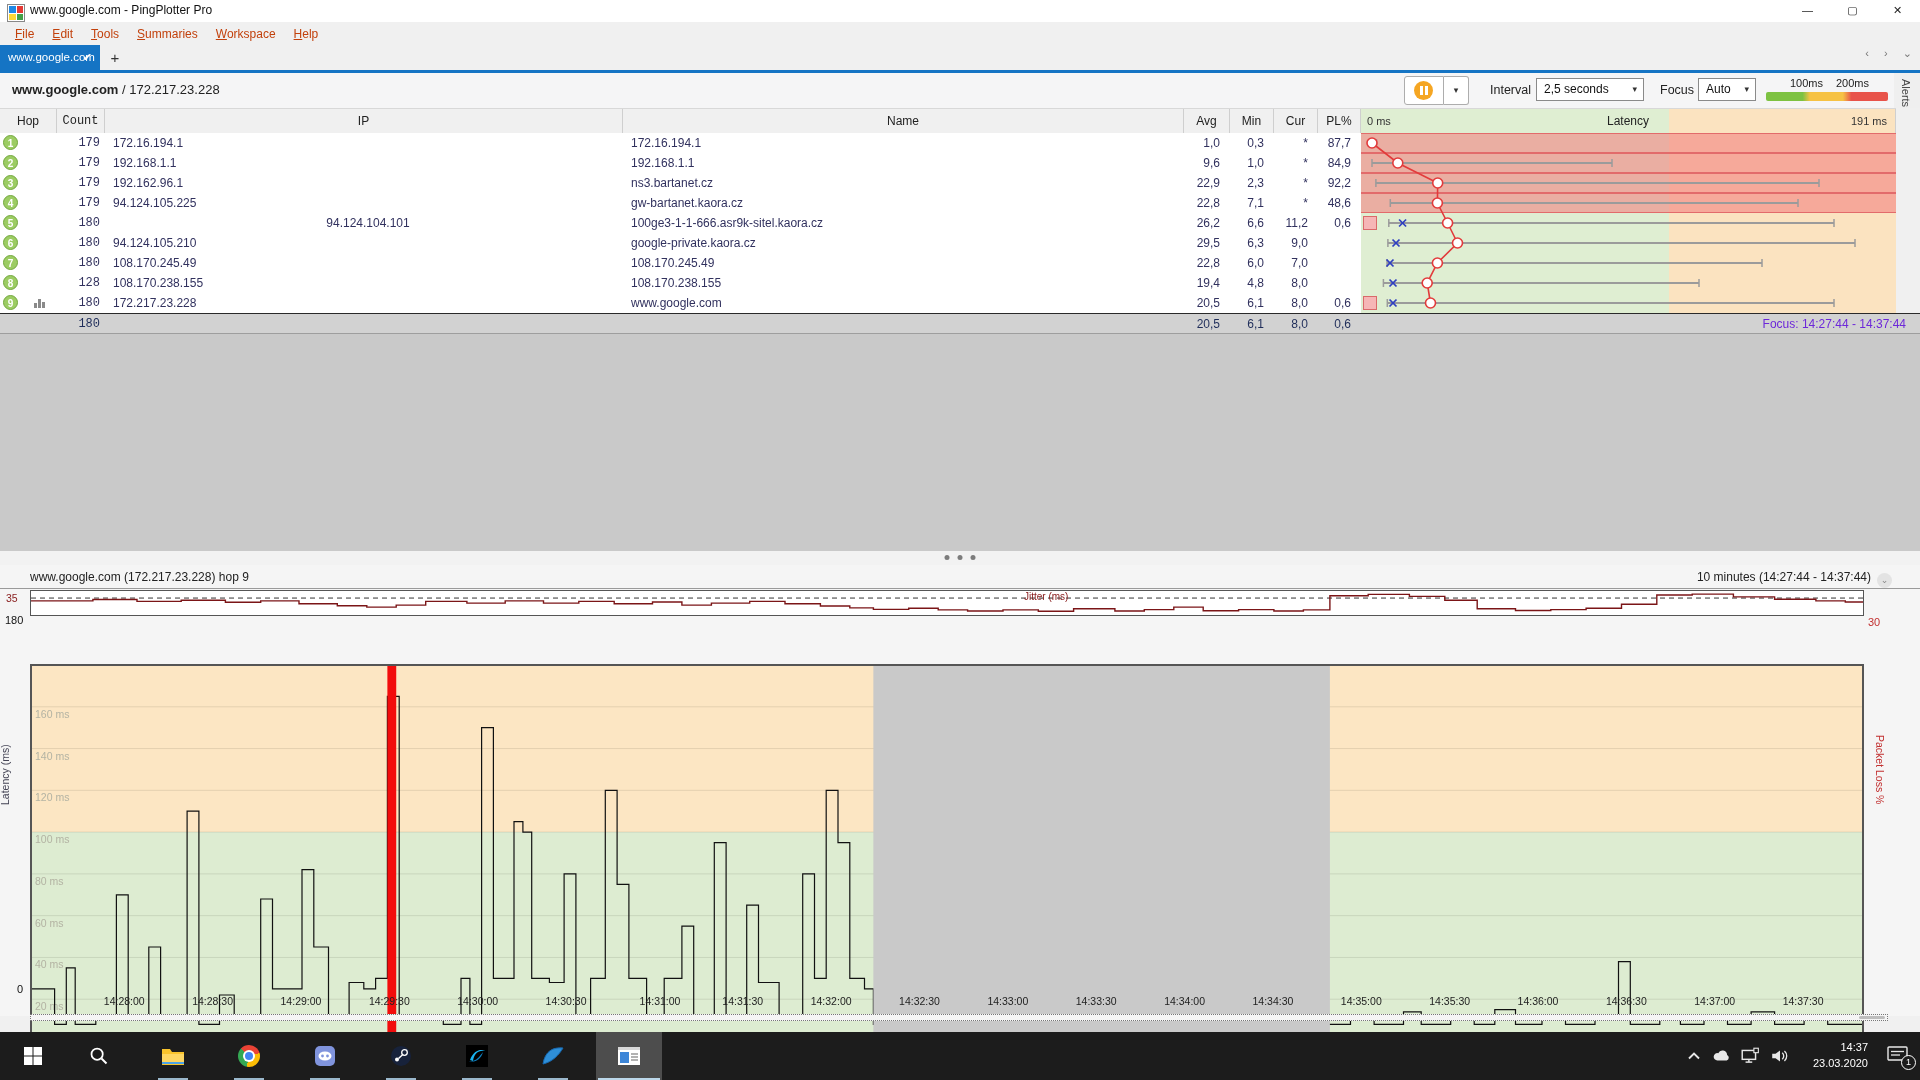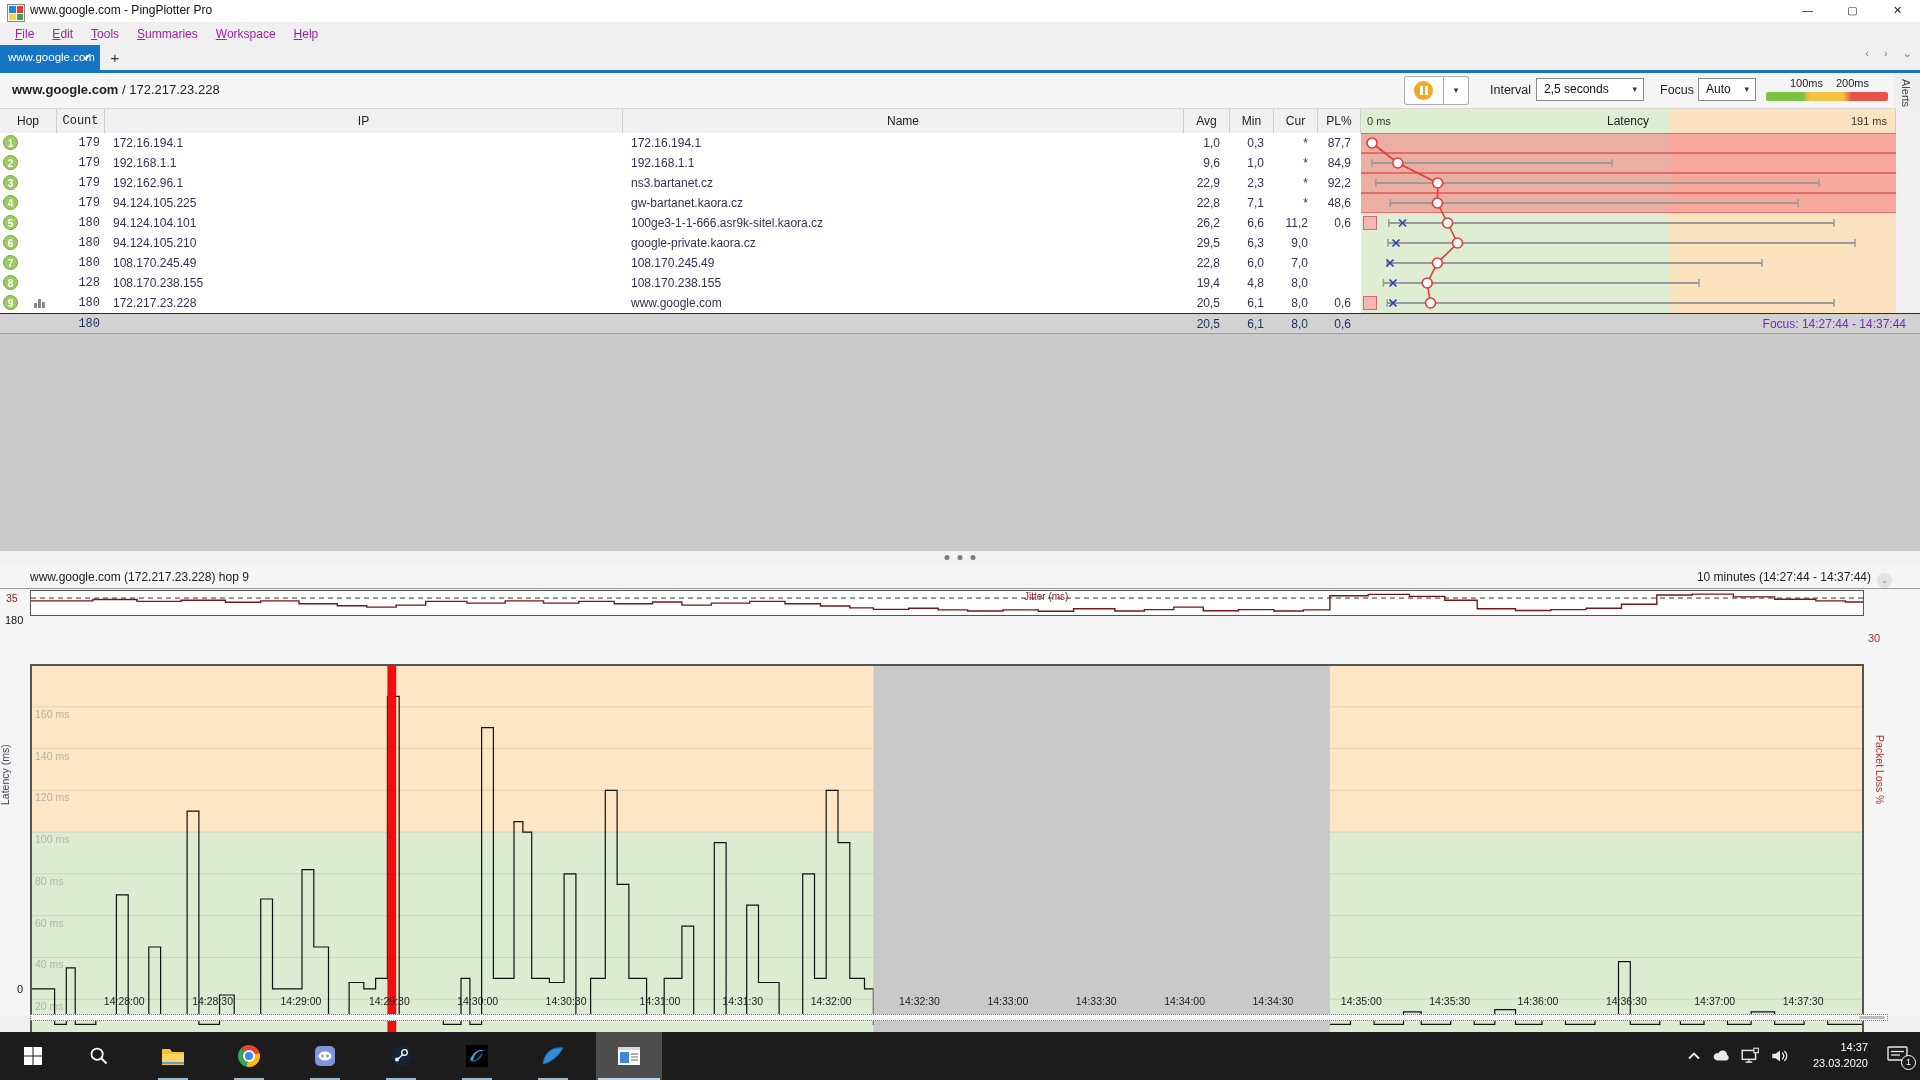--- a/index.html
+++ b/index.html
@@ -7,21 +7,21 @@
   
   .titlebar{position:absolute;top:0;left:0;width:1920px;height:22px;background:#ffffff;border-bottom:1px solid #e6e6e6;}
   .appicon{position:absolute;left:7px;top:4px;width:14px;height:14px;border:1px solid #888;display:grid;grid-template-columns:1fr 1fr;grid-template-rows:1fr 1fr;background:#fff;gap:1px;padding:1px;}
   .appicon i{display:block;}
   .ai-tl{background:#1e88e5}.ai-tr{background:#e53935}.ai-bl{background:#fdd835}.ai-br{background:#43a047}
   .wtitle{position:absolute;left:30px;top:3px;font-size:12px;color:#111;}
   .winbtns{position:absolute;right:0;top:0;height:22px;display:flex;}
   .winbtn{width:45px;height:22px;text-align:center;line-height:20px;font-size:11px;color:#222;}
   
   .menubar{position:absolute;top:22px;left:0;width:1920px;height:23px;background:#f0f0f0;display:flex;align-items:center;padding-left:6px;box-sizing:border-box;}
-  .menuitem{font-size:12px;color:#a21caf;padding:0 9px;}
+  .menuitem{font-size:12px;color:#c2410c;padding:0 9px;}
   .u{text-decoration:underline;}
   
   .tabbar{position:absolute;top:45px;left:0;width:1920px;height:25px;background:#f0f0f0;}
   .tab-active{position:absolute;left:0;top:0;height:25px;width:100px;background:#1574c4;color:#fff;font-size:11.5px;line-height:25px;padding-left:8px;box-sizing:border-box;}
   .tab-check{position:absolute;right:8px;top:0;font-size:11px;color:#fff;}
   .tab-new{position:absolute;left:104px;top:1px;width:22px;height:23px;font-size:15px;color:#333;text-align:center;line-height:23px;}
   .tab-scrolls{position:absolute;right:2px;top:2px;font-size:11px;color:#777;letter-spacing:6px;}
   .accentline{position:absolute;top:70px;left:0;width:1920px;height:3px;background:#1574c4;}
   
   .targetbar{position:absolute;top:73px;left:0;width:1920px;height:35px;background:#f5f5f6;border-bottom:1px solid #dcdcdc;}
@@ -75,21 +75,21 @@
   .graphsec{position:absolute;top:565px;left:0;width:1920px;height:451px;background:#f5f5f5;}
   .gtitle{position:absolute;left:30px;top:5px;font-size:12px;color:#222;}
   .grange{position:absolute;right:28px;top:5px;font-size:12px;color:#222;}
   .grange .chev{display:inline-block;margin-left:6px;width:15px;height:15px;border-radius:50%;background:#e3e3e3;color:#888;font-size:9px;text-align:center;line-height:14px;vertical-align:-2px;}
   .ghline{position:absolute;left:0;top:23px;width:1920px;height:1px;background:#9a9a9a;}
   .jitwrap{position:absolute;left:30px;top:25px;width:1832px;height:24px;background:#fff;border:1px solid #555;box-sizing:content-box;}
   .jitmax{position:absolute;left:6px;top:27px;font-size:10.5px;color:#8b2020;}
   .mainwrap{position:absolute;left:30px;top:51px;width:1832px;height:376px;border:1px solid #555;margin-top:48px;}
   .latmax{position:absolute;left:5px;top:49px;font-size:11px;color:#111;}
   .latmin{position:absolute;left:17px;top:418px;font-size:11px;color:#111;}
-  .plmax{position:absolute;left:1868px;top:51px;font-size:11px;color:#c23030;margin-top:16px;}
+  .plmax{position:absolute;left:1868px;top:51px;font-size:11px;color:#c23030;}
   .ylab{position:absolute;left:-1px;top:240px;font-size:10.5px;color:#445;transform:rotate(-90deg);transform-origin:left top;}
   .pllab{position:absolute;left:1874px;top:170px;font-size:10.5px;color:#c23030;writing-mode:vertical-rl;}
   .xlabels{position:absolute;left:30px;top:430px;width:1832px;height:14px;}
   .xl{position:absolute;top:0;width:70px;text-align:center;font-size:10.5px;color:#222;}
   .gscroll{position:absolute;left:30px;top:449px;width:1858px;height:7px;border:1px dotted #777;box-sizing:border-box;background:#f5f5f5;}
   .gscroll .handle{position:absolute;right:2px;top:1px;width:26px;height:3px;background:#bdbdbd;border-radius:2px;}
   
   .taskbar{position:absolute;top:1032px;left:0;width:1920px;height:48px;background:#1c1c1c;}
   .task-slot{position:absolute;top:0;width:66px;height:48px;display:flex;align-items:center;justify-content:center;}
   .task-slot.running:after{content:'';position:absolute;bottom:0;left:18px;right:18px;height:2px;background:#9bb8cc;}
@@ -228,21 +228,21 @@
           <div class="cell col-min num">7,1</div>
           <div class="cell col-cur num">*</div>
           <div class="cell col-pl num">48,6</div>
           <div class="latcell">
             <div class="lossfull"></div>
           </div>
         </div>
         <div class="trow">
           <div class="hopcirc">5</div>
           <div class="cell col-count num" style="padding-right: 5px;">180</div>
-          <div class="cell col-ip" style="padding-left: 8px;">94.124.104.101</div>
+          <div class="cell col-ip" style="padding-left: 8px; text-align: center;">94.124.104.101</div>
           <div class="cell col-name" style="padding-left: 8px;">100ge3-1-1-666.asr9k-sitel.kaora.cz</div>
           <div class="cell col-avg num">26,2</div>
           <div class="cell col-min num">6,6</div>
           <div class="cell col-cur num">11,2</div>
           <div class="cell col-pl num">0,6</div>
           <div class="latcell">
             <div class="plbox"></div>
           </div>
         </div>
         <div class="trow">

